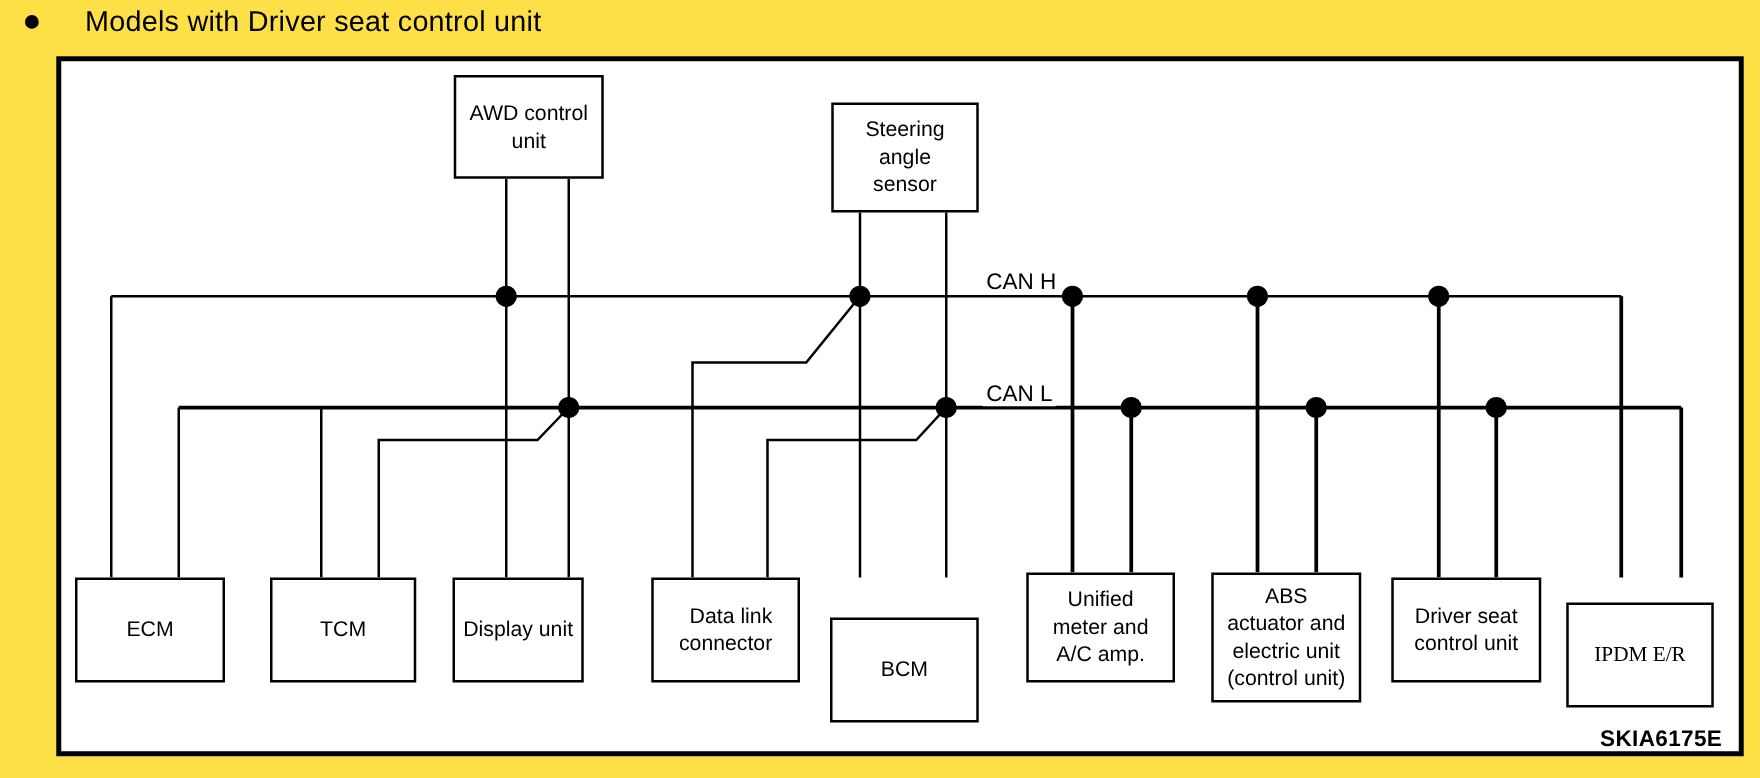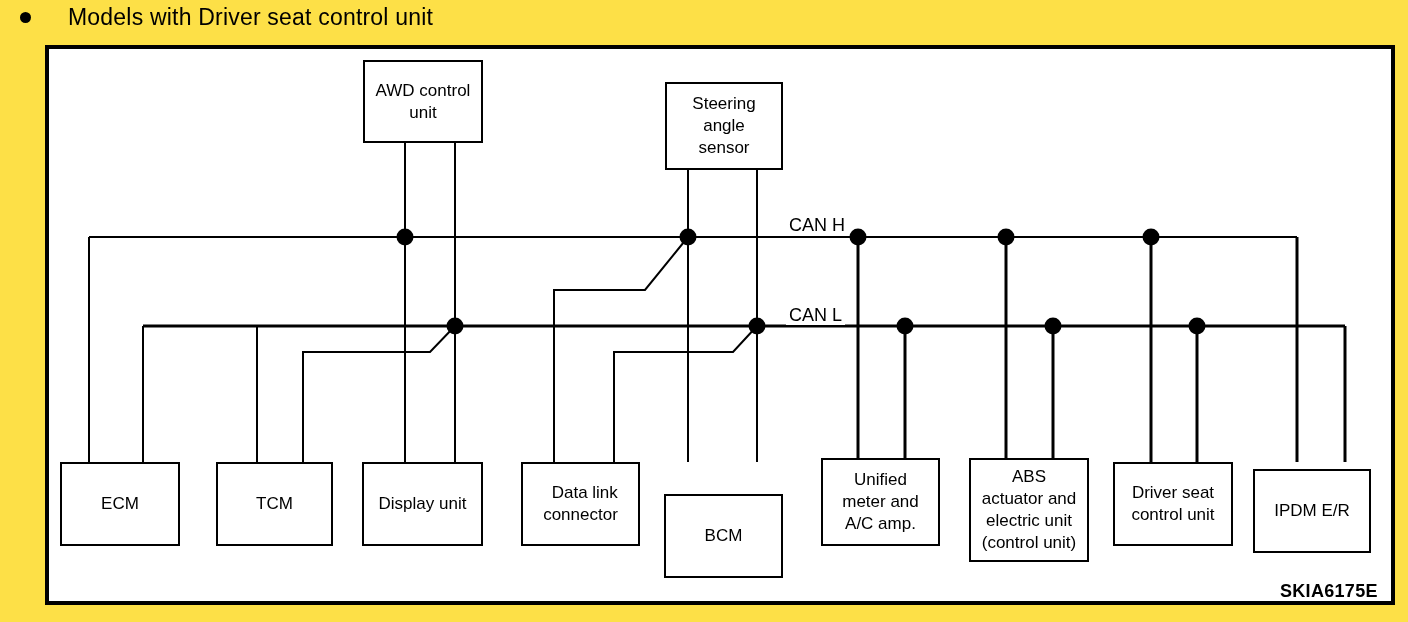--- a/index.html
+++ b/index.html
@@ -145,34 +145,34 @@
   </svg>
 
   <div id="boxes-layer">
       <div class="unit-box" style="left: 363px; top: 60px; width: 120px; height: 83px;"><span>AWD control
 unit</span></div>
       <div class="unit-box" style="left: 665px; top: 58px; width: 118px; height: 88px; margin-top: 24px;"><span>Steering
 angle
 sensor</span></div>
       <div class="unit-box" style="left: 60px; top: 462px; width: 120px; height: 84px;"><span>ECM</span></div>
       <div class="unit-box" style="left: 216px; top: 462px; width: 117px; height: 84px;"><span>TCM</span></div>
-      <div class="unit-box" style="left: 362px; top: 462px; width: 121px; height: 84px;"><span>Display unit</span></div>
+      <div class="unit-box" style="left: 362px; top: 462px; width: 105px; height: 84px;"><span>Display unit</span></div>
       <div class="unit-box" style="left: 521px; top: 462px; width: 119px; height: 84px; text-align: right;"><span>Data link
 connector</span></div>
       <div class="unit-box" style="left: 664px; top: 462px; width: 119px; height: 84px; margin-top: 32px;"><span>BCM</span></div>
       <div class="unit-box" style="left: 821px; top: 458px; width: 119px; height: 88px;"><span>Unified
 meter and
 A/C amp.</span></div>
       <div class="unit-box" style="left: 969px; top: 458px; width: 120px; height: 104px;"><span>ABS
 actuator and
 electric unit
 (control unit)</span></div>
       <div class="unit-box" style="left: 1113px; top: 462px; width: 120px; height: 84px;"><span>Driver seat
 control unit</span></div>
-      <div class="unit-box" style="left: 1253px; top: 469px; width: 118px; height: 84px;"><span>IPDM E/R</span></div>
+      <div class="unit-box" style="left: 1253px; top: 482px; width: 118px; height: 84px; font-family: Liberation Serif, serif;"><span>IPDM E/R</span></div>
     </div>
   <div id="labels-layer">
       <div class="bus-label" style="left: 786px; top: 215px;">CAN H</div>
       <div class="bus-label" style="left: 786px; top: 305px;">CAN L</div>
     </div>
 
   <div id="figure-code" style="left: 1280px; top: 581px;">SKIA6175E</div>
 
 </div>
 

